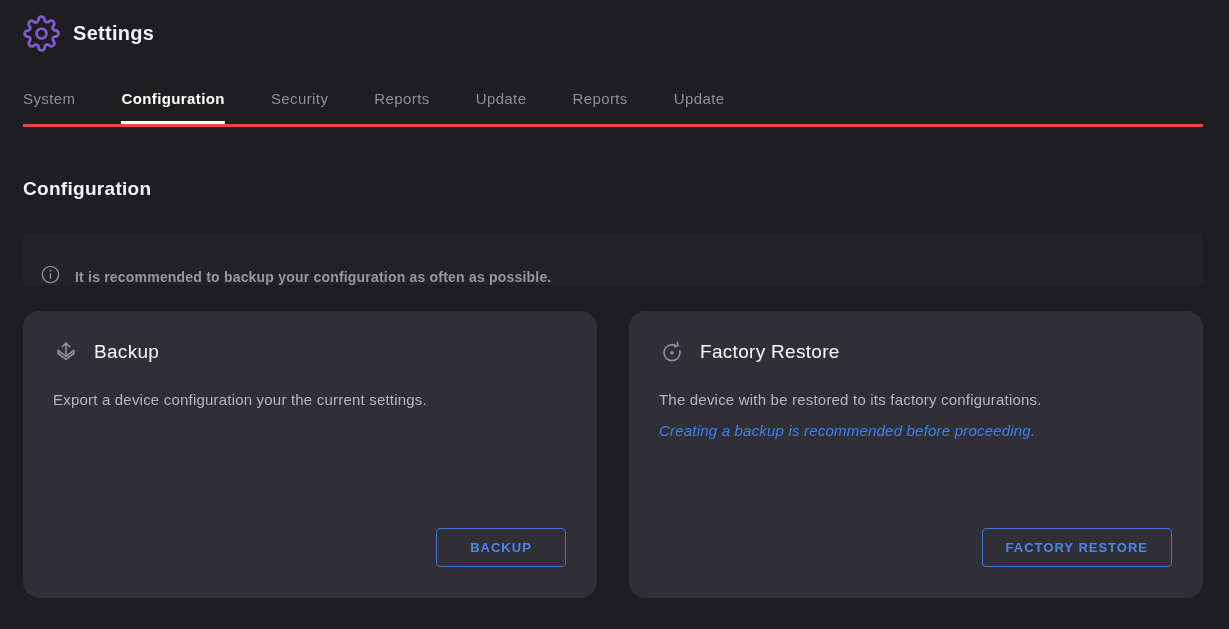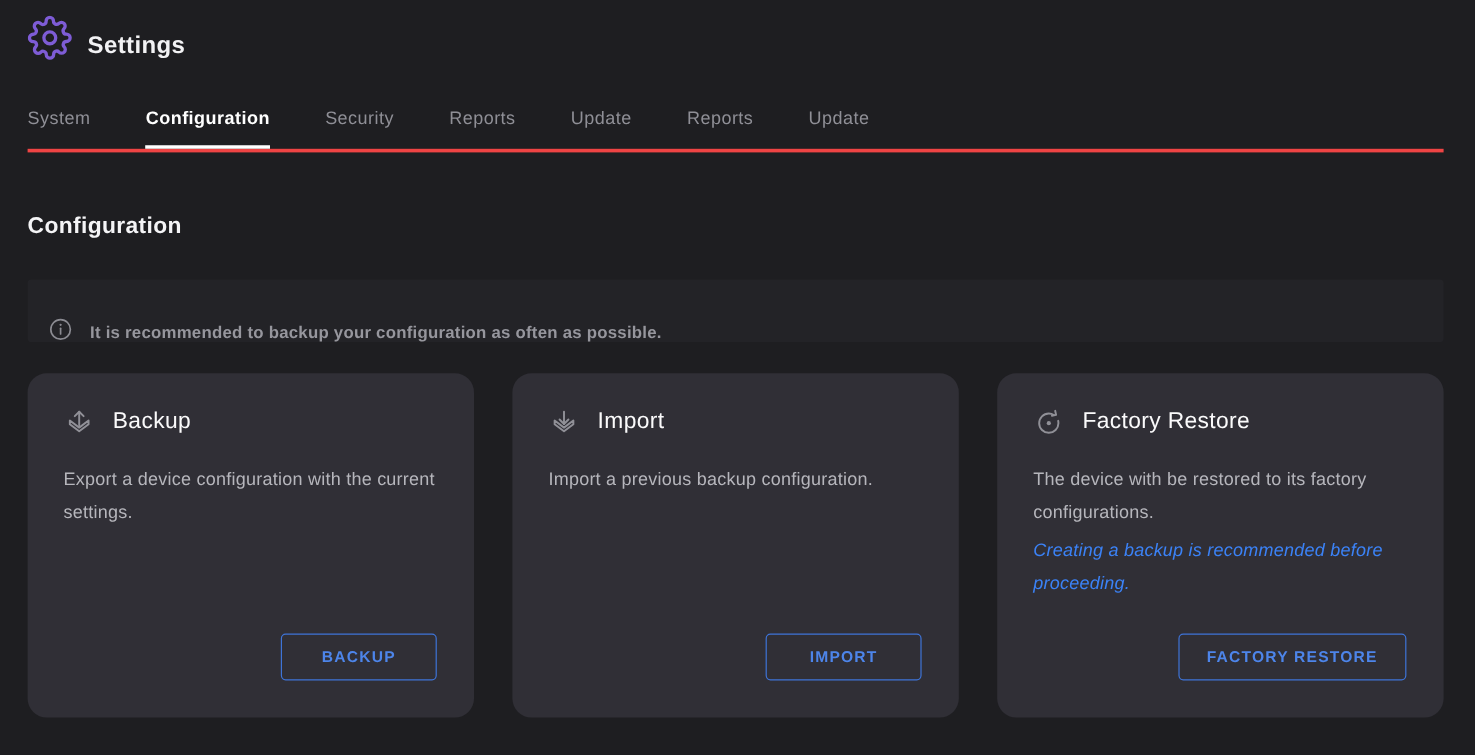--- a/index.html
+++ b/index.html
@@ -6,21 +6,21 @@
   html, body {
     width: 1229px; height: 629px;
     background: #1e1e21;
     font-family: "Liberation Sans", sans-serif;
     overflow: hidden;
     -webkit-font-smoothing: antialiased;
   }
   .page { padding: 0 26px 0 23px; width: 100%; height: 100%; }
 
   
-  .app-header { padding-top: 17px; display: flex; align-items: flex-end; gap: 13px; height: 50px; }
+  .app-header { padding-top: 17px; display: flex; align-items: center; gap: 13px; height: 50px; }
   .app-header .gear { width: 37px; height: 37px; color: var(--accent-purple, #7e5cd6); }
   .app-title { font-size: 20px; font-weight: 700; color: #f2f2f4; letter-spacing: 0.3px; }
 
   
   .tabs { margin-top: 40px; display: flex; gap: 46px; border-bottom: 3px solid #ef4444; }
   .tab {
     padding-bottom: 17px; font-size: 15px; letter-spacing: 0.4px;
     color: #8f8f96; cursor: pointer; background: none; border: none;
     font-family: "Liberation Sans", sans-serif;
   }
@@ -104,38 +104,24 @@
       <div class="card-head">
         <span class="card-ic">
           <svg viewBox="0 0 24 24" width="26" height="26" fill="none" stroke="currentColor" stroke-width="1.5" stroke-linecap="round" stroke-linejoin="round">
             <path d="M12 14.2V3.8"></path>
             <path d="M8.6 7.2 12 3.8l3.4 3.4"></path>
             <path d="M4.8 10.6v2.8L12 18.8l7.2-5.4v-2.8L12 16z"></path>
           </svg>
         </span>
         <span class="card-title">Backup</span>
       </div>
-      <p class="card-desc">Export a device configuration with the current settings.</p>
+      <p class="card-desc">Export a device configuration your the current settings.</p>
       <button class="card-btn">BACKUP</button>
     </section>
 
-    <section class="card">
-      <div class="card-head">
-        <span class="card-ic">
-          <svg viewBox="0 0 24 24" width="26" height="26" fill="none" stroke="currentColor" stroke-width="1.5" stroke-linecap="round" stroke-linejoin="round">
-            <path d="M12 3.8v9.4"></path>
-            <path d="M8.6 9.8 12 13.2l3.4-3.4"></path>
-            <path d="M4.8 10.6v2.8L12 18.8l7.2-5.4v-2.8L12 16z"></path>
-          </svg>
-        </span>
-        <span class="card-title">Import</span>
-      </div>
-      <p class="card-desc">Import a previous backup configuration.</p>
-      <button class="card-btn">IMPORT</button>
-    </section>
 
     <section class="card">
       <div class="card-head">
         <span class="card-ic">
           <svg viewBox="0 0 24 24" width="26" height="26" fill="none" stroke="currentColor" stroke-width="1.5" stroke-linecap="round" stroke-linejoin="round">
             <circle cx="12" cy="12.6" r="7.4" pathLength="100" stroke-dasharray="84 12 4"></circle>
             <path d="M16.9 3.1l.7 3.1-3.2.7"></path>
             <circle cx="12" cy="12.6" r="1.6" fill="currentColor" stroke="none"></circle>
           </svg>
         </span>

